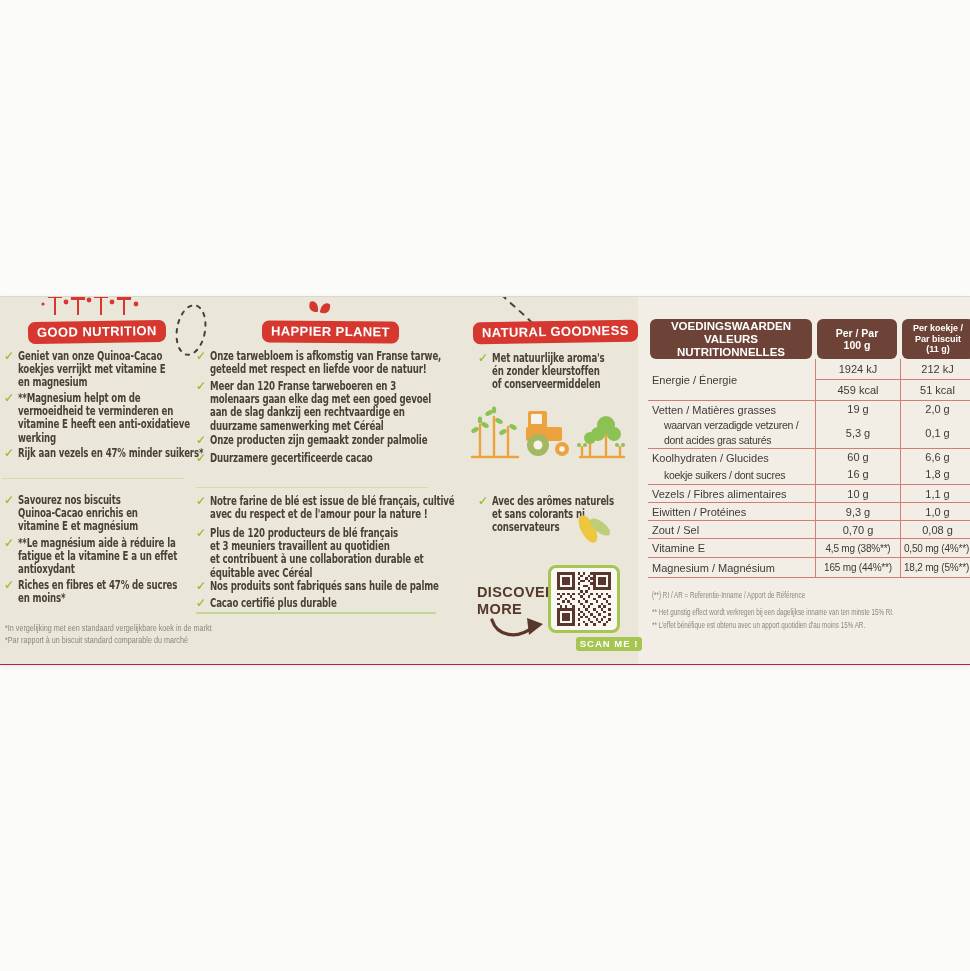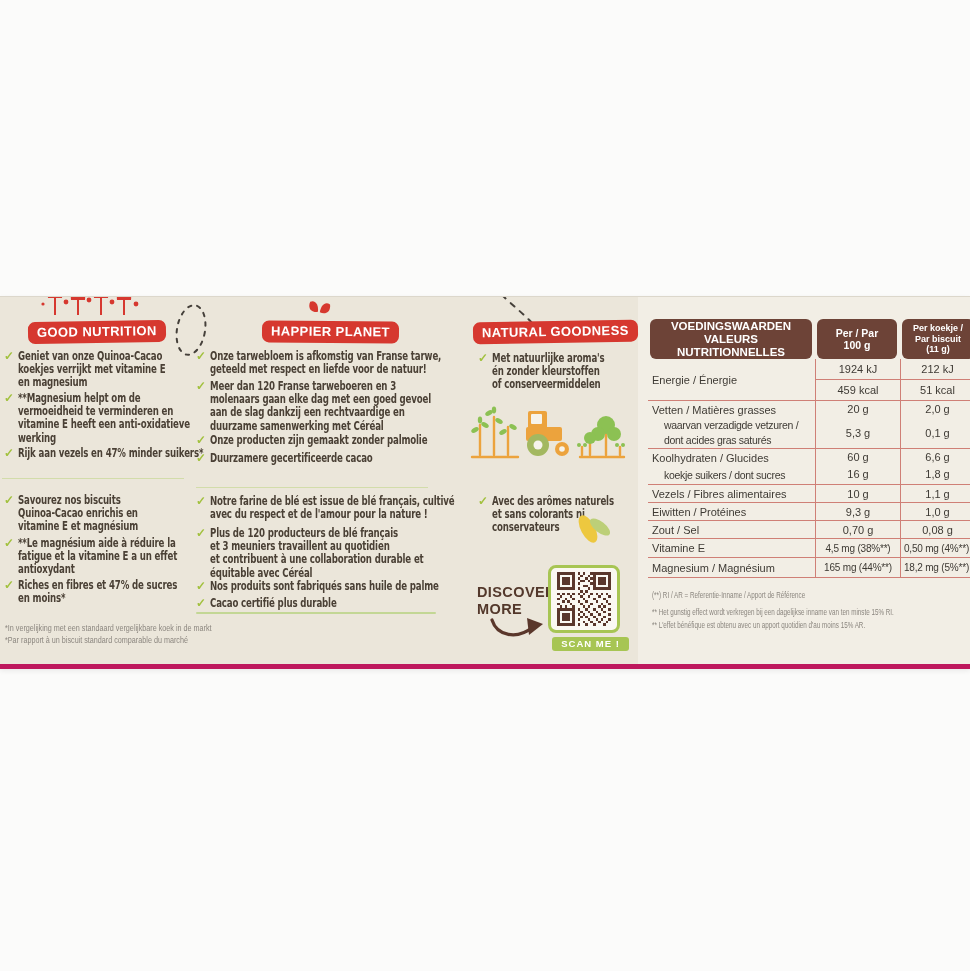--- a/index.html
+++ b/index.html
@@ -1,19 +1,19 @@
 <!DOCTYPE html>
 <html><head>
 <meta charset="utf-8">
 <style>
   html,body{margin:0;padding:0;background:#fbfbfa;}
   .screen{position:relative;width:970px;height:971px;background:#fbfbfa;overflow:hidden;
           font-family:"Liberation Sans",sans-serif;}
   .panel{position:absolute;left:0;top:296px;width:970px;height:367px;background:#ebe6da;
-         overflow:hidden;border-top:1px solid #dcd7cb;border-bottom:5px solid #be185d;
+         overflow:hidden;border-top:1px solid #dcd7cb;border-bottom:1px solid #be185d;
          box-shadow:0 2px 5px rgba(0,0,0,0.07);}
   .tablezone{position:absolute;left:638px;top:0;width:332px;height:367px;background:#f2eee5;}
   .badge{position:absolute;background:#d6382f;color:#fff;font-weight:700;font-size:13px;
          letter-spacing:.4px;padding:3px 9px 4px;border-radius:7px;white-space:nowrap;
          transform:rotate(-1deg);}
   .item{position:absolute;display:flex;gap:4px;}
   .chk{color:#a2c13e;font-size:12px;font-weight:700;line-height:13px;flex:0 0 auto;}
   .mk{font-family:"DejaVu Sans",sans-serif;font-weight:700;font-size:11.5px;line-height:13.2px;
       color:#4a4035;white-space:pre-line;letter-spacing:-0.2px;
       transform:scaleX(0.75);transform-origin:0 0;}
@@ -249,21 +249,21 @@
             <rect x="1" y="15" width="5" height="5"></rect>
       </g>
       <g fill="#5a372c">
         <rect x="2" y="2" width="3" height="3"></rect>
             <rect x="16" y="2" width="3" height="3"></rect>
             <rect x="2" y="16" width="3" height="3"></rect>
         <path d="M8 0h1v1H8z M10 0h1v1h-1z M13 0h1v1h-1z M9 1h1v1H9z M12 1h1v1h-1z M8 2h1v1H8z M11 2h1v1h-1z M13 2h1v1h-1z M9 3h1v1H9z M10 3h1v1h-1z M12 3h1v1h-1z M8 4h1v1H8z M13 4h1v1h-1z M10 5h1v1h-1z M11 5h1v1h-1z M8 6h1v1H8z M12 6h1v1h-1z M9 7h1v1H9z M11 7h1v1h-1z M0 8h1v1H0z M2 8h1v1H2z M4 8h1v1H4z M6 8h1v1H6z M8 8h1v1H8z M10 8h1v1h-1z M13 8h1v1h-1z M15 8h1v1h-1z M17 8h1v1h-1z M19 8h1v1h-1z M1 9h1v1H1z M5 9h1v1H5z M9 9h1v1H9z M12 9h1v1h-1z M16 9h1v1h-1z M20 9h1v1h-1z M0 10h1v1H0z M3 10h1v1H3z M6 10h1v1H6z M10 10h1v1h-1z M14 10h1v1h-1z M18 10h1v1h-1z M2 11h1v1H2z M4 11h1v1H4z M8 11h1v1H8z M11 11h1v1h-1z M15 11h1v1h-1z M19 11h1v1h-1z M0 12h1v1H0z M5 12h1v1H5z M9 12h1v1H9z M13 12h1v1h-1z M17 12h1v1h-1z M20 12h1v1h-1z M1 13h1v1H1z M3 13h1v1H3z M6 13h1v1H6z M10 13h1v1h-1z M12 13h1v1h-1z M16 13h1v1h-1z M18 13h1v1h-1z M8 14h1v1H8z M11 14h1v1h-1z M14 14h1v1h-1z M17 14h1v1h-1z M20 14h1v1h-1z M9 15h1v1H9z M12 15h1v1h-1z M15 15h1v1h-1z M18 15h1v1h-1z M8 16h1v1H8z M10 16h1v1h-1z M13 16h1v1h-1z M16 16h1v1h-1z M20 16h1v1h-1z M9 17h1v1H9z M11 17h1v1h-1z M14 17h1v1h-1z M18 17h1v1h-1z M8 18h1v1H8z M12 18h1v1h-1z M15 18h1v1h-1z M17 18h1v1h-1z M20 18h1v1h-1z M10 19h1v1h-1z M13 19h1v1h-1z M16 19h1v1h-1z M19 19h1v1h-1z M8 20h1v1H8z M11 20h1v1h-1z M14 20h1v1h-1z M18 20h1v1h-1z"></path>
       </g>
     </svg>
   </div>
-  <div class="scan" style="left:552px;top:340px;width:77px;height:14px">SCAN ME !</div>
+  <div class="scan" style="left:576px;top:340px;width:66px;height:14px">SCAN ME !</div>
 
   <div class="hcell" style="left:650px;top:22px;width:162px;height:40px;font-size:11.5px;line-height:13px">VOEDINGSWAARDEN
 VALEURS NUTRITIONNELLES</div>
   <div class="hcell" style="left:817px;top:22px;width:80px;height:40px;font-size:10.5px;line-height:12px">Per / Par
 100 g</div>
   <div class="hcell" style="left:902px;top:22px;width:72px;height:40px;font-size:9px;line-height:10.5px">Per koekje /
 Par biscuit
 (11 g)</div>
 
   <div class="tbody">
@@ -282,21 +282,21 @@
       </div>
     </div>
 
     <div class="trow" style="height:48px">
       <div class="tc1" style="justify-content:flex-start;padding-top:1px">
         <div style="line-height:16px">Vetten / Matières grasses</div>
         <div class="subl">waarvan verzadigde vetzuren /
 dont acides gras saturés</div>
       </div>
       <div class="tc2" style="flex-direction:column;justify-content:flex-start">
-        <div style="line-height:16px">20 g</div>
+        <div style="line-height:16px">19 g</div>
         <div style="flex:1;display:flex;align-items:center">5,3 g</div>
       </div>
       <div class="tc3" style="flex-direction:column;justify-content:flex-start;align-items:center">
         <div style="line-height:16px">2,0 g</div>
         <div style="flex:1;display:flex;align-items:center">0,1 g</div>
       </div>
     </div>
 
     <div class="trow" style="height:36px">
       <div class="tc1" style="justify-content:flex-start;padding-top:1px">

